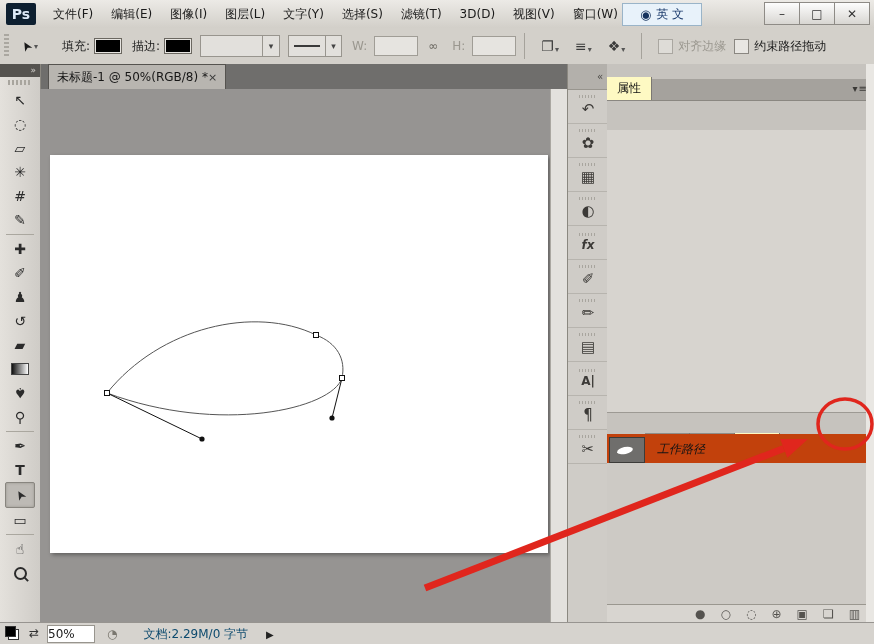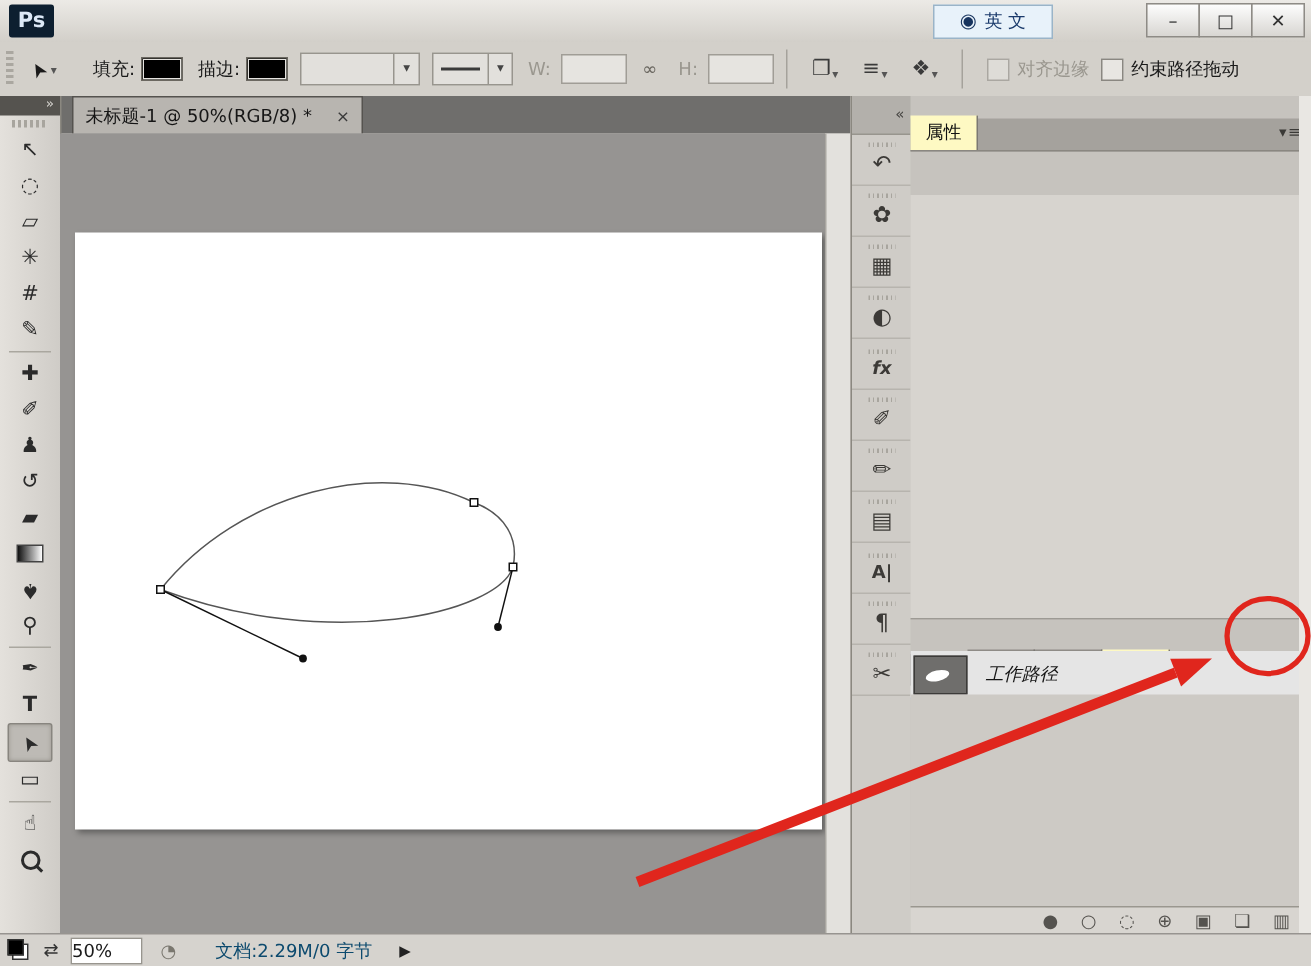--- a/index.html
+++ b/index.html
@@ -27,21 +27,21 @@
   .dd .ddbtn{width:16px;height:100%;border-left:1px solid #98958e;display:flex;align-items:center;justify-content:center;color:#444;font-size:9px;}
   .strokeline{width:28px;border-top:2px solid #3a3a3a;margin:0 5px;}
   .num-input{width:42px;height:18px;background:#e6e4e0;border:1px solid #a09d96;margin-left:3px;}
   .sep-v{width:1px;height:26px;background:#a5a29b;margin:0 8px;}
   .opbtn{display:flex;align-items:flex-end;padding:2px 5px;margin:0 3px;color:#3a3a3a;font-size:14px;}
   .opbtn .mini-caret{font-size:8px;margin-left:1px;color:#555;}
   .chk{width:13px;height:13px;background:#e8e6e2;border:1px solid #8a8781;margin:0 5px 0 8px;}
   .dim{color:#9a978f;}
   
   .tabstrip{left:40px;top:64px;width:527px;height:25px;background:#6f6e6c;display:flex;align-items:flex-end;}
-  .doctab{height:24px;margin-left:8px;background:#b8b5b0;border:1px solid #55534f;border-bottom:none;display:flex;align-items:center;padding:0 8px;gap:16px;color:#161616;}
+  .doctab{height:24px;margin-left:8px;background:#b8b5b0;border:1px solid #55534f;border-bottom:none;display:flex;align-items:center;padding:0 8px;gap:0;color:#161616;}
   .doctab .close{color:#3a3a3a;font-size:11px;}
   
   .toolbar{left:0;top:64px;width:40px;height:580px;background:linear-gradient(90deg,#e4e1dc,#cfccc7);border-right:1px solid #8b8880;}
   .tb-head{height:13px;background:#55534f;color:#d8d6d2;font-size:9px;text-align:right;padding-right:4px;line-height:13px;}
   .tb-grip{height:5px;margin:3px 8px;background:repeating-linear-gradient(90deg,#a8a59e 0 2px,transparent 2px 4px);}
   .tool{width:28px;height:24px;margin:0 auto;display:flex;align-items:center;justify-content:center;font-size:14px;color:#2b2b2b;position:relative;}
   .tool.sel{background:#bdbab5;border:1px solid #88857f;border-radius:2px;box-shadow:inset 0 0 3px #9a978f;}
   .tb-sep{height:1px;background:#aaa79f;margin:2px 6px;}
   .rot180{display:inline-block;transform:rotate(180deg);}
   .gradbox{width:16px;height:10px;background:linear-gradient(90deg,#111,#fdfdfd);border:1px solid #444;}
@@ -62,21 +62,21 @@
   .dockbtn .small{font-size:12px;font-style:italic;font-weight:bold;}
   
   .rightpanel{left:607px;top:64px;width:267px;height:580px;background:#c6c3be;}
   .rp-topgap{left:607px;top:64px;width:267px;height:15px;color:#4a4845;font-size:9px;text-align:right;padding-right:8px;line-height:15px;}
   .ptabbar{background:#a5a29d;border-bottom:1px solid #8a8781;display:flex;align-items:flex-end;position:relative;}
   .ptab{padding:3px 10px;background:#8f8c87;color:#2e2d2b;border-right:1px solid #7b7873;}
   .ptab.active{background:#fef9c3;color:#111;}
   .pmenu{position:absolute;right:6px;top:4px;color:#3a3936;font-size:10px;letter-spacing:1px;}
   .props-content{background:#dcdad5;border-bottom:1px solid #b0ada7;padding:8px 14px;height:14px;}
   .props-empty{background:#d7d4cf;border-bottom:1px solid #9d9a94;}
-  .workpath{background:#e5e5e5;display:flex;align-items:center;gap:12px;padding:2px 2px;border-bottom:1px solid #9db6d6;}
+  .workpath{background:#c2410c;display:flex;align-items:center;gap:12px;padding:2px 2px;border-bottom:1px solid #9db6d6;}
   .wp-thumb{width:34px;height:24px;background:#6f6e6c;border:1px solid #3c3b39;position:relative;}
   .wp-thumb .blob{position:absolute;left:7px;top:9px;width:16px;height:7px;background:#fff;border-radius:50%;transform:rotate(-12deg);}
   .wp-label{font-style:italic;color:#141414;}
   .paths-body{background:#cdcac5;}
   .paths-footer{background:#d8d5d0;border-top:1px solid #9a978f;display:flex;align-items:center;justify-content:flex-end;gap:15px;padding:0 14px;color:#55534f;font-size:12px;}
   .redge{left:866px;top:64px;width:8px;height:580px;background:#e9e7e3;}
   
   .statusbar{left:0;top:622px;width:874px;height:22px;background:#d6d3ce;border-top:1px solid #979490;display:flex;align-items:center;}
   .zoom-field{width:46px;height:16px;background:#fff;border:1px solid #98958e;margin-left:47px;text-align:left;line-height:16px;}
   .sb-icon{margin-left:12px;color:#7a776f;}
@@ -87,20 +87,33 @@
   svg{display:block;}
   .overlay{left:0;top:0;pointer-events:none;}
 </style>
 </head>
 <body>
 
 <div id="app">
 
   <div class="abs titlebar">
     <div class="pslogo">Ps</div>
+    <div class="menu">
+      <span class="mi">文件(F)</span>
+      <span class="mi">编辑(E)</span>
+      <span class="mi">图像(I)</span>
+      <span class="mi">图层(L)</span>
+      <span class="mi">文字(Y)</span>
+      <span class="mi">选择(S)</span>
+      <span class="mi">滤镜(T)</span>
+      <span class="mi">3D(D)</span>
+      <span class="mi">视图(V)</span>
+      <span class="mi">窗口(W)</span>
+      <span class="mi">帮助(H)</span>
+    </div>
     <div class="ime">
       <span class="swirl">◉</span>
       <span>英 文</span>
     </div>
     <div class="winbtns">
       <span class="winbtn">–</span>
       <span class="winbtn">□</span>
       <span class="winbtn">✕</span>
     </div>
   </div>

